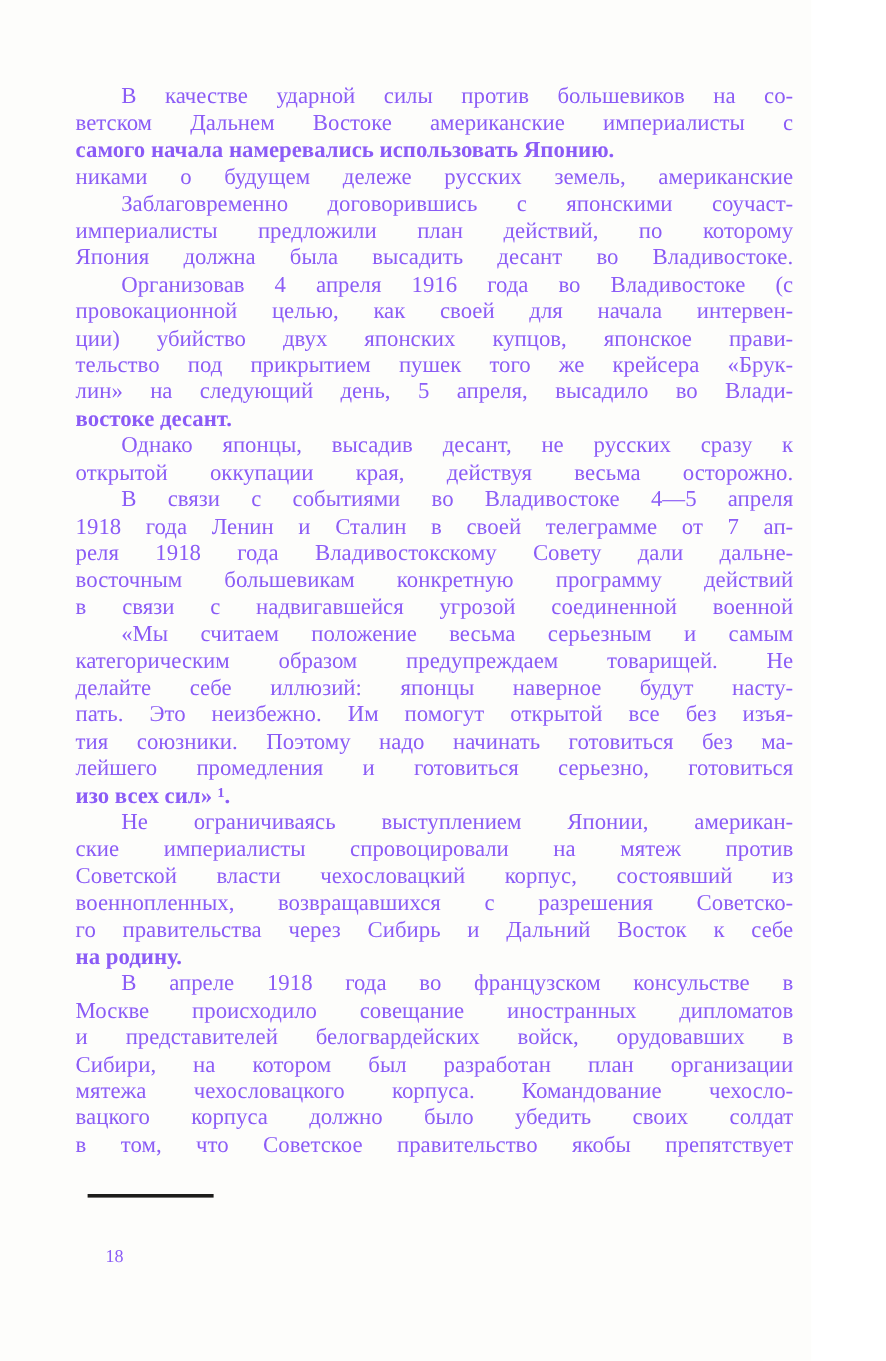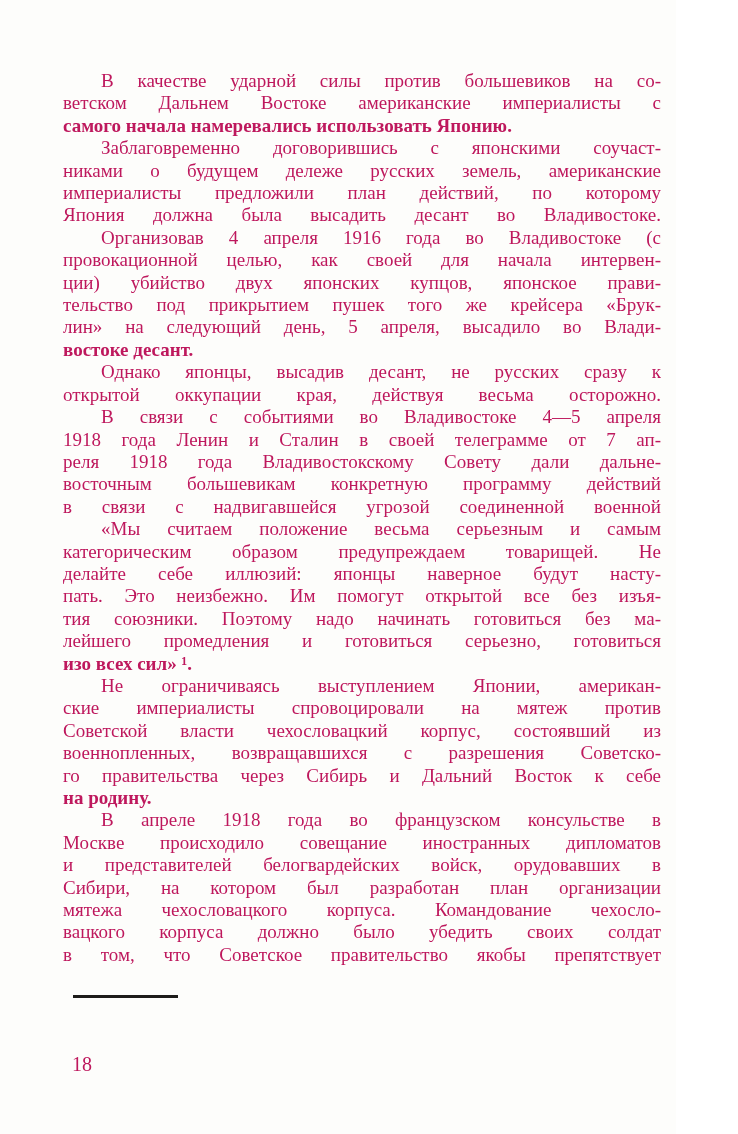--- a/index.html
+++ b/index.html
@@ -7,21 +7,21 @@
     margin: 0;
     padding: 0;
     background: #ffffff;
   }
   .page {
     position: relative;
     width: 676px;
     height: 1134px;
     background: #fdfdfb;
     font-family: "Liberation Serif", "DejaVu Serif", serif;
-    color: #be185d;
+    color: #8b5cf6;
     overflow: hidden;
   }
   .text-block {
     position: absolute;
     left: 63px;
     top: 70px;
     width: 598px;
     font-size: 19px;
     line-height: 22.4px;
   }
@@ -51,41 +51,40 @@
     line-height: 22px;
     text-indent: 44px;
   }
   .fn-marker { margin-right: 3px; }
   .spaced {
     letter-spacing: 4px;
     margin-right: -4px;
   }
   .page-number {
     position: absolute;
-    left: 72px;
+    left: 88px;
     top: 1036px;
-    font-size: 20px;
+    font-size: 15px;
     line-height: 24px;
-    margin-top: 16px;
   }
 </style>
 </head>
 <body>
 
 <div class="page">
   <div class="text-block">
 
   <div class="para">
         <div class="line first">В качестве ударной силы против большевиков на со-</div>
         <div class="line">ветском Дальнем Востоке американские империалисты с</div>
         <div class="line last">самого начала намеревались использовать Японию.</div>
       </div>
       <div class="para">
+        <div class="line">никами о будущем дележе русских земель, американские</div>
         <div class="line first">Заблаговременно договорившись с японскими соучаст-</div>
-        <div class="line">никами о будущем дележе русских земель, американские</div>
         <div class="line">империалисты предложили план действий, по которому</div>
         <div class="line">Япония должна была высадить десант во Владивостоке.</div>
       </div>
       <div class="para">
         <div class="line first">Организовав 4 апреля 1916 года во Владивостоке (с</div>
         <div class="line">провокационной целью, как своей для начала интервен-</div>
         <div class="line">ции) убийство двух японских купцов, японское прави-</div>
         <div class="line">тельство под прикрытием пушек того же крейсера «Брук-</div>
         <div class="line">лин» на следующий день, 5 апреля, высадило во Влади-</div>
         <div class="line last">востоке десант.</div>

